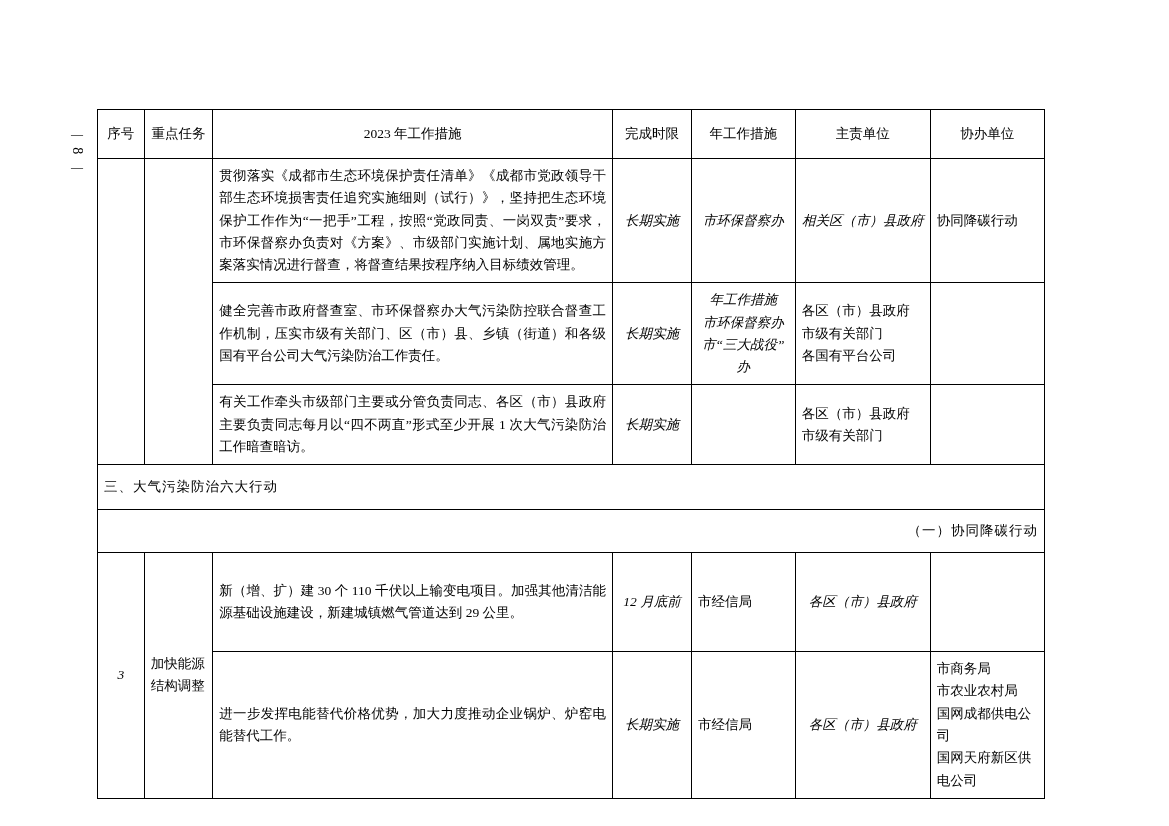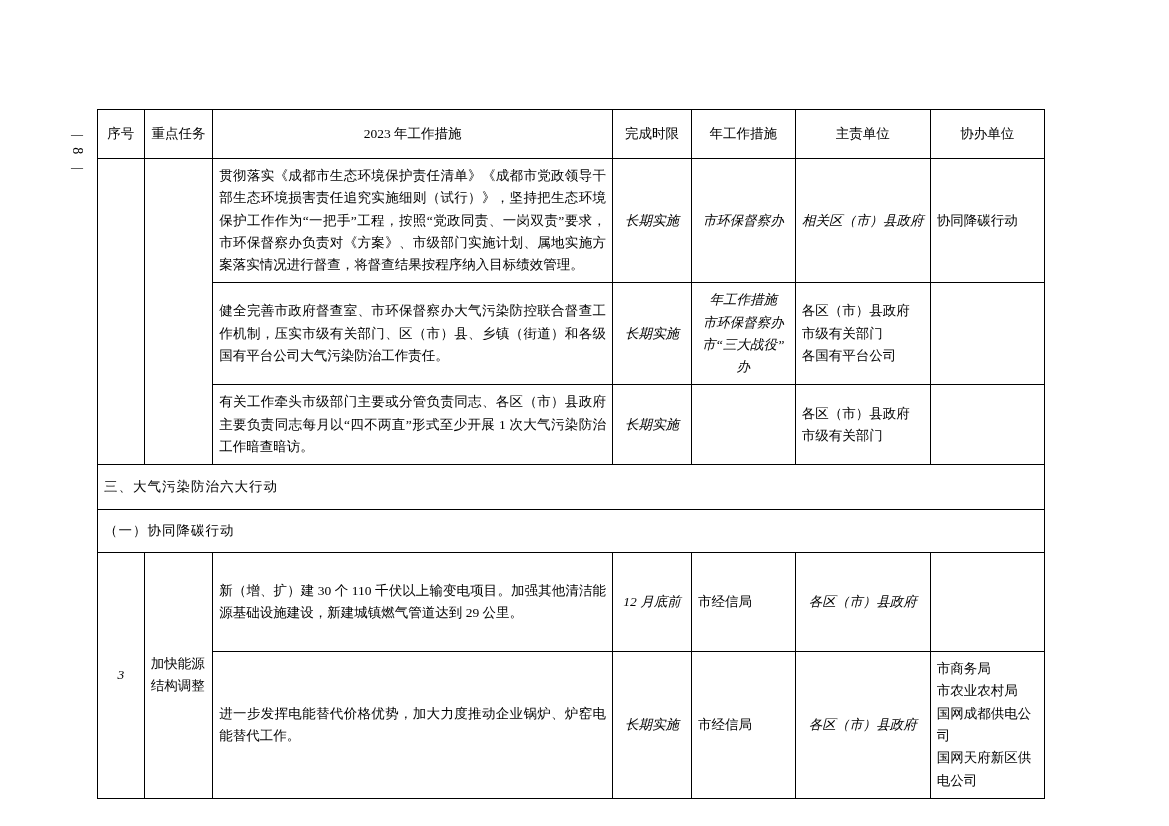--- a/index.html
+++ b/index.html
@@ -94,21 +94,21 @@
     padding-left: 8px;
   }
   td.section {
     text-align: left;
     font-weight: bold;
     font-size: 14.5px;
     height: 32px;
     letter-spacing: 1px;
   }
   td.subsection {
-    text-align: left;
+    text-align: right;
     font-size: 14px;
     height: 30px;
     letter-spacing: 1px;
   }
   td.vtask {
     text-align: left;
     line-height: 1.7;
     font-size: 13.5px;
   }
   .nowrap-cell { white-space: pre-line; }

